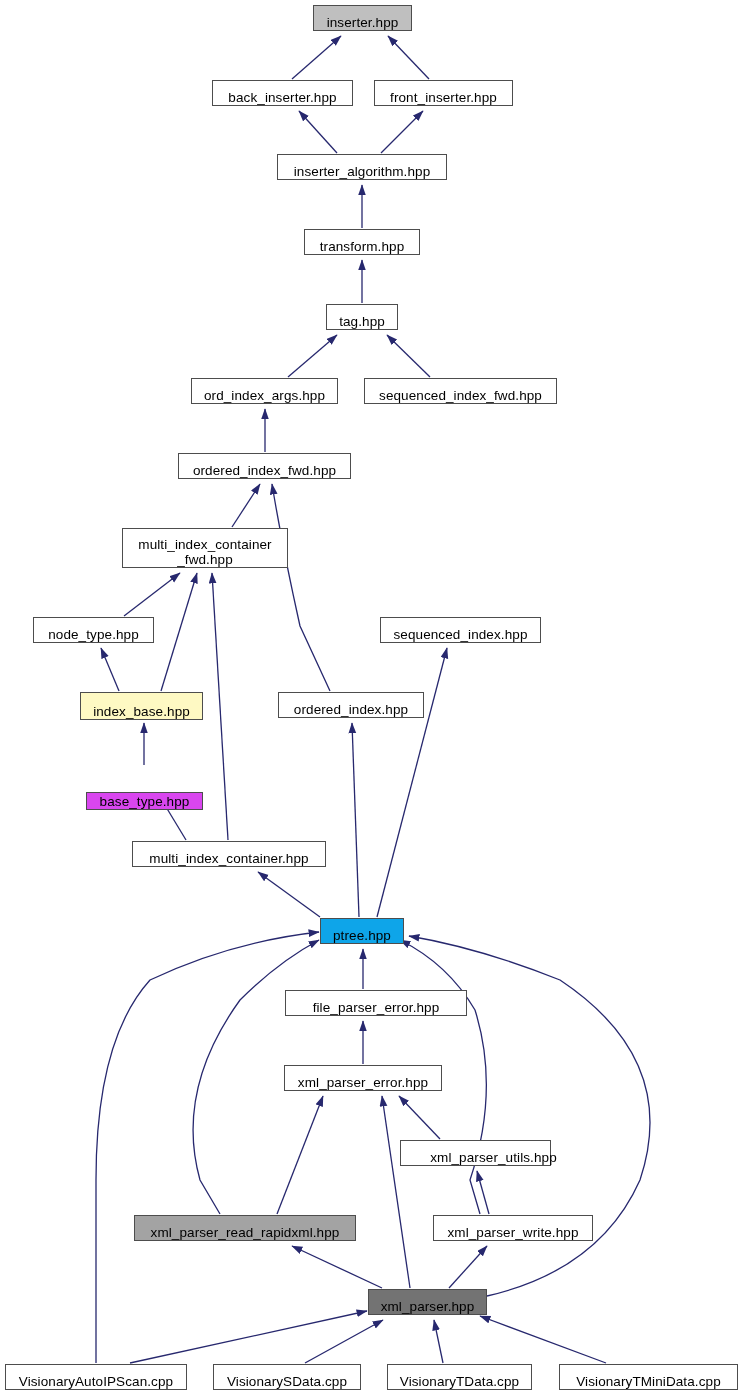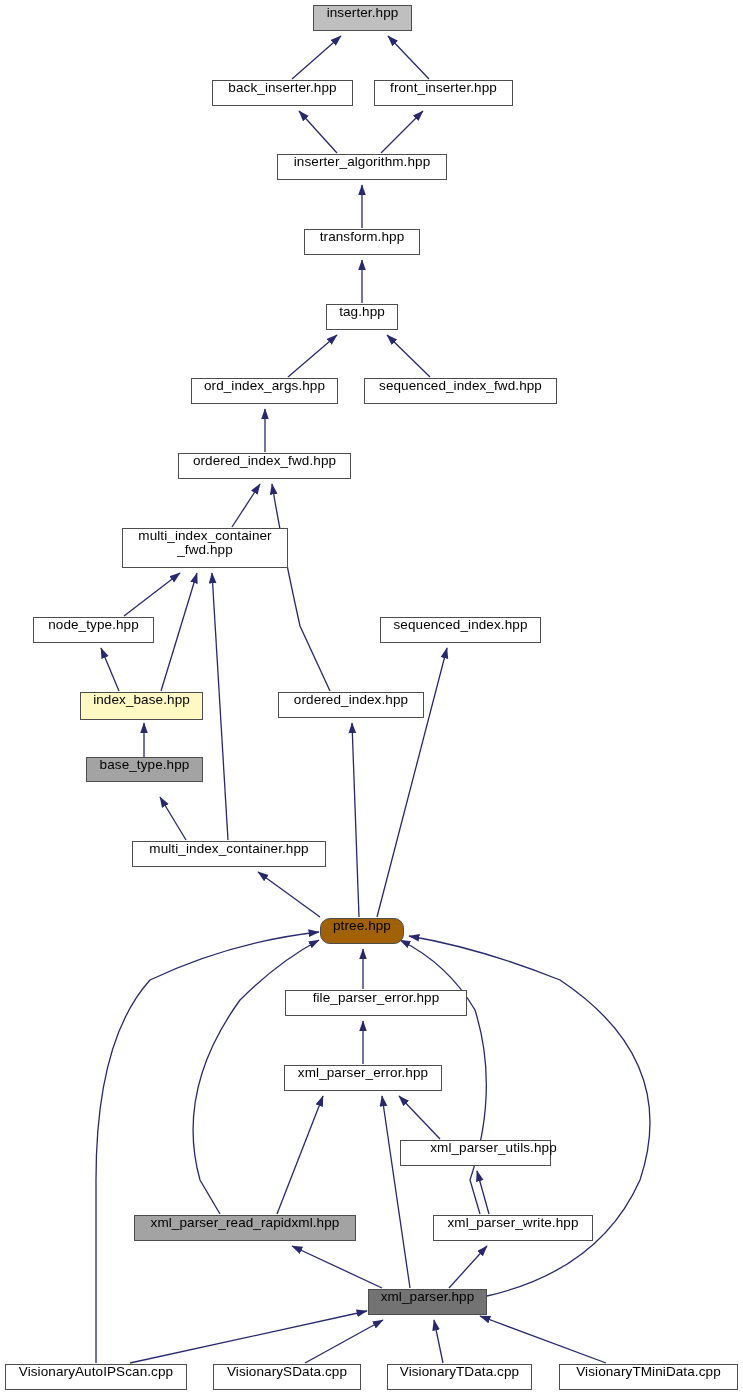--- a/index.html
+++ b/index.html
@@ -27,21 +27,21 @@
   }
   .node {
     position: absolute;
     box-sizing: border-box;
     border: 1px solid #4d4d4d;
     background: #ffffff;
     color: #000000;
     font-size: 13.5px;
     line-height: 1.06;
     display: flex;
-    align-items: flex-start;
+    align-items: flex-end;
     justify-content: center;
     text-align: center;
     white-space: pre;
     letter-spacing: 0.1px;
   }
   .node.root {
     background: #bfbfbf;
   }
   .node .label {
     display: block;
@@ -107,23 +107,23 @@
       <div class="node" style="left: 326px; top: 304px; width: 72px; height: 26px; border-color: rgb(77, 77, 77); background: rgb(255, 255, 255);"><span class="label">tag.hpp</span></div>
       <div class="node" style="left: 191px; top: 378px; width: 147px; height: 26px; border-color: rgb(77, 77, 77); background: rgb(255, 255, 255);"><span class="label">ord_index_args.hpp</span></div>
       <div class="node" style="left: 364px; top: 378px; width: 193px; height: 26px; border-color: rgb(77, 77, 77); background: rgb(255, 255, 255);"><span class="label">sequenced_index_fwd.hpp</span></div>
       <div class="node" style="left: 178px; top: 453px; width: 173px; height: 26px; border-color: rgb(77, 77, 77); background: rgb(255, 255, 255);"><span class="label">ordered_index_fwd.hpp</span></div>
       <div class="node" style="left: 122px; top: 528px; width: 166px; height: 40px; border-color: rgb(77, 77, 77); background: rgb(255, 255, 255);"><span class="label">multi_index_container
 _fwd.hpp</span></div>
       <div class="node" style="left: 33px; top: 617px; width: 121px; height: 26px; border-color: rgb(77, 77, 77); background: rgb(255, 255, 255);"><span class="label">node_type.hpp</span></div>
       <div class="node" style="left: 380px; top: 617px; width: 161px; height: 26px; border-color: rgb(77, 77, 77); background: rgb(255, 255, 255);"><span class="label">sequenced_index.hpp</span></div>
       <div class="node" style="left: 80px; top: 692px; width: 123px; height: 28px; border-color: rgb(77, 77, 77); background: #fef9c3;"><span class="label">index_base.hpp</span></div>
       <div class="node" style="left: 278px; top: 692px; width: 146px; height: 26px; border-color: rgb(77, 77, 77); background: rgb(255, 255, 255);"><span class="label">ordered_index.hpp</span></div>
-      <div class="node" style="left: 86px; top: 757px; width: 117px; height: 25px; border-color: rgb(77, 77, 77); background: #a3a3a3;"><span class="label">base_type.hpp</span></div>
+      <div class="node" style="left: 86px; top: 792px; width: 117px; height: 18px; border-color: rgb(77, 77, 77); background: #d946ef;"><span class="label">base_type.hpp</span></div>
       <div class="node" style="left: 132px; top: 841px; width: 194px; height: 26px; border-color: rgb(77, 77, 77); background: rgb(255, 255, 255);"><span class="label">multi_index_container.hpp</span></div>
-      <div class="node" style="left: 320px; top: 918px; width: 84px; height: 26px; border-color: rgb(77, 77, 77); background: #a16207; border-radius: 10px;"><span class="label">ptree.hpp</span></div>
+      <div class="node" style="left: 320px; top: 918px; width: 84px; height: 26px; border-color: rgb(77, 77, 77); background: #0ea5e9;"><span class="label">ptree.hpp</span></div>
       <div class="node" style="left: 285px; top: 990px; width: 182px; height: 26px; border-color: rgb(77, 77, 77); background: rgb(255, 255, 255);"><span class="label">file_parser_error.hpp</span></div>
       <div class="node" style="left: 284px; top: 1065px; width: 158px; height: 26px; border-color: rgb(77, 77, 77); background: rgb(255, 255, 255);"><span class="label">xml_parser_error.hpp</span></div>
       <div class="node" style="left: 400px; top: 1140px; width: 151px; height: 26px; border-color: rgb(77, 77, 77); background: rgb(255, 255, 255); padding-left: 36px;"><span class="label">xml_parser_utils.hpp</span></div>
       <div class="node" style="left: 134px; top: 1215px; width: 222px; height: 26px; border-color: rgb(77, 77, 77); background: #a3a3a3;"><span class="label">xml_parser_read_rapidxml.hpp</span></div>
       <div class="node" style="left: 433px; top: 1215px; width: 160px; height: 26px; border-color: rgb(77, 77, 77); background: rgb(255, 255, 255);"><span class="label">xml_parser_write.hpp</span></div>
       <div class="node" style="left: 368px; top: 1289px; width: 119px; height: 26px; border-color: rgb(77, 77, 77); background: #737373;"><span class="label">xml_parser.hpp</span></div>
       <div class="node" style="left: 5px; top: 1364px; width: 182px; height: 26px; border-color: rgb(77, 77, 77); background: rgb(255, 255, 255);"><span class="label">VisionaryAutoIPScan.cpp</span></div>
       <div class="node" style="left: 213px; top: 1364px; width: 148px; height: 26px; border-color: rgb(77, 77, 77); background: rgb(255, 255, 255);"><span class="label">VisionarySData.cpp</span></div>
       <div class="node" style="left: 387px; top: 1364px; width: 145px; height: 26px; border-color: rgb(77, 77, 77); background: rgb(255, 255, 255);"><span class="label">VisionaryTData.cpp</span></div>
       <div class="node" style="left: 559px; top: 1364px; width: 179px; height: 26px; border-color: rgb(77, 77, 77); background: rgb(255, 255, 255);"><span class="label">VisionaryTMiniData.cpp</span></div>

